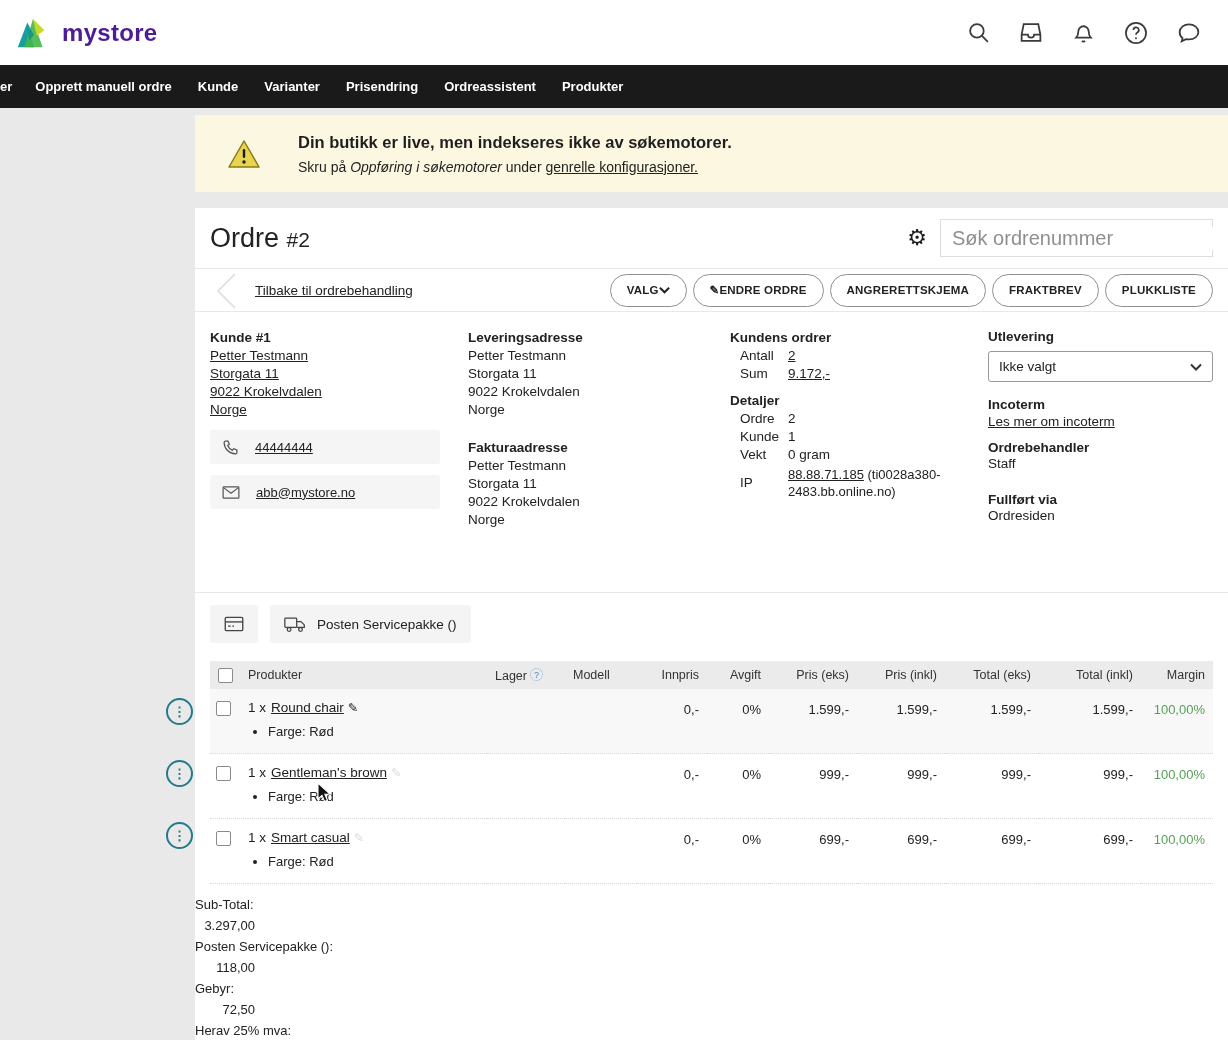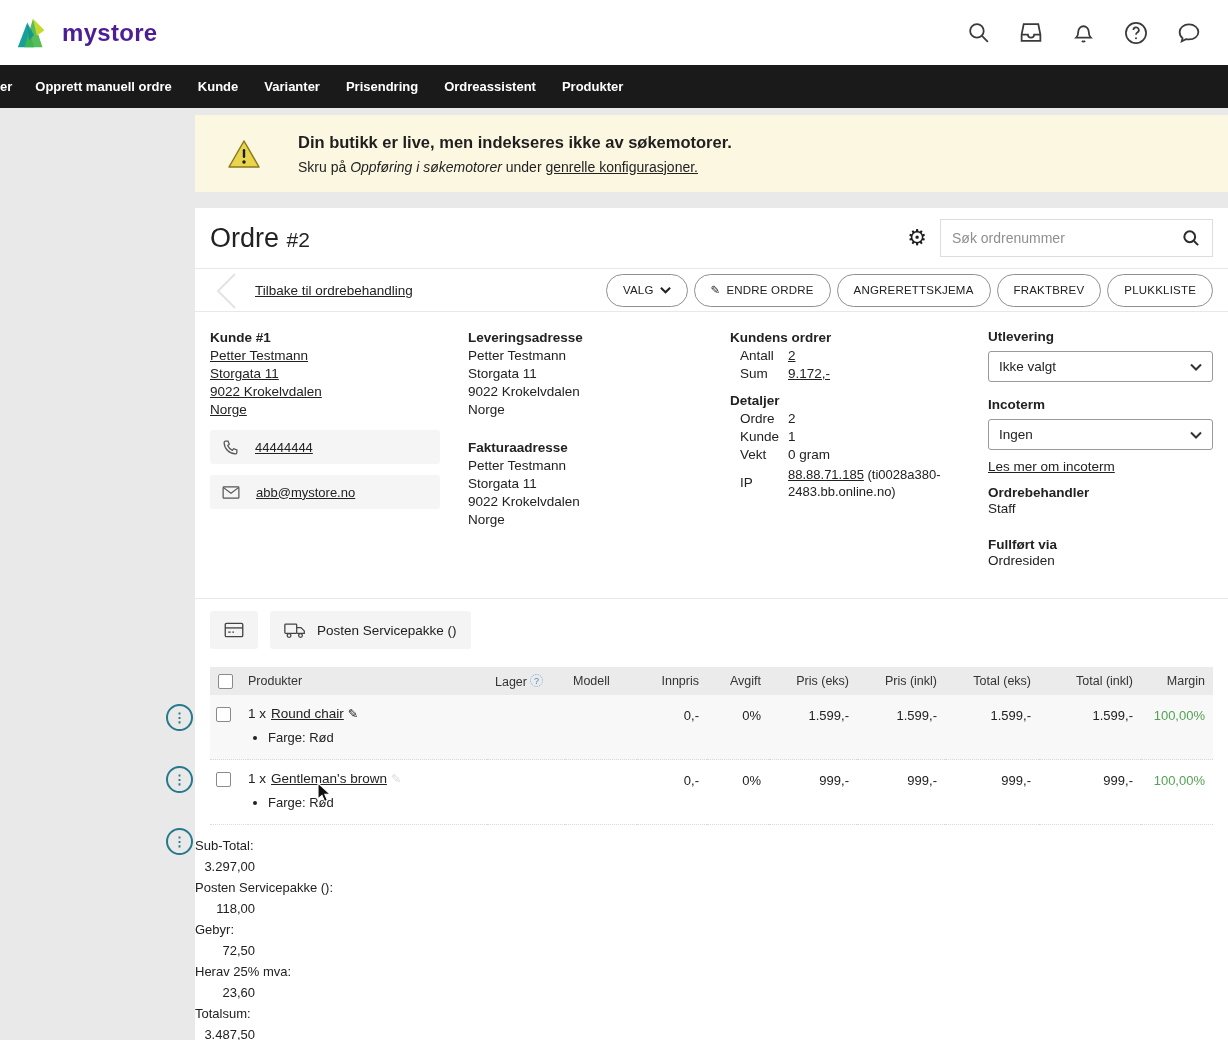--- a/index.html
+++ b/index.html
@@ -35,29 +35,29 @@
 
   
   .card { margin-top:16px; background:#fff; min-height:801px; position:relative; }
 
   .card-header { height:61px; display:flex; align-items:center; padding:0 15px; border-bottom:1px solid #e8e8e8; }
   .page-title { font-size:27px; font-weight:400; color:#222; }
   .page-title .order-no { font-size:21px; }
   .header-right { margin-left:auto; display:flex; align-items:center; gap:13px; }
   .gear { font-size:22px; color:#1d1d1d; cursor:pointer; line-height:1; }
   .search-box { width:273px; height:38px; border:1px solid #ddd; display:flex; align-items:center; padding:0 11px; background:#fff; }
-  .search-box input { border:0; outline:0; flex:1; font-size:14px; color:#333; font-family:"Liberation Sans",sans-serif; }
+  .search-box input { border:0; outline:0; flex:1; font-size:20px; color:#333; font-family:"Liberation Sans",sans-serif; }
   .search-box input::placeholder { color:#8f8f8f; }
 
   .subheader { height:43px; display:flex; align-items:center; border-bottom:1px solid #e8e8e8; padding:0 15px 0 18px; }
   .crumb-chevron { color:#e3e3e3; margin-top:2px; }
   .back-link { margin-left:16px; font-size:13.5px; }
   .pill-group { margin-left:auto; display:flex; gap:6px; }
-  .pill { height:33px; border:1px solid #8f8f8f; border-radius:17px; background:#fff; display:flex; align-items:center; gap:6px;
-          padding:0 16px; font-size:11.5px; font-weight:400; color:#222; letter-spacing:.2px; cursor:pointer;
+  .pill { height:33px; border:1px solid #8f8f8f; border-radius:17px; background:#fff; display:flex; align-items:center; 
+          padding:0 16px; font-size:11.5px; font-weight:700; color:#222; letter-spacing:.2px; cursor:pointer;
           font-family:"Liberation Sans",sans-serif; }
 
   
   .info-grid { display:grid; grid-template-columns:258px 262px 258px auto; padding:17px 15px 0; min-height:252px; }
   .info-grid h4 { font-size:13.5px; font-weight:700; line-height:18px; }
   .addr-line, .info-link { font-size:13.5px; line-height:18px; display:block; }
   .contact-pill { width:230px; height:34px; background:#f5f5f5; border-radius:3px; display:flex; align-items:center;
                   padding:0 12px; margin-top:11px; font-size:13px; }
   .contact-pill .cicon { color:#555; margin-right:16px; display:flex; }
   .block-gap { height:20px; }
@@ -304,26 +304,20 @@
 
       <div>
         <div class="field-label">Utlevering</div>
         <div class="select-box">
           <span>Ikke valgt</span>
           <svg width="12" height="8" viewBox="0 0 12 8" fill="none" stroke="#333" stroke-width="2">
               <polyline points="1,1.5 6,6.5 11,1.5"></polyline>
             </svg>
         </div>
         <div class="field-label">Incoterm</div>
-        <div class="select-box" style="margin-bottom:7px;">
-          <span>Ingen</span>
-          <svg width="12" height="8" viewBox="0 0 12 8" fill="none" stroke="#333" stroke-width="2">
-              <polyline points="1,1.5 6,6.5 11,1.5"></polyline>
-            </svg>
-        </div>
         <a class="link-sm">Les mer om incoterm</a>
         <div class="block-gap" style="height:10px;"></div>
         <div class="field-label">Ordrebehandler</div>
         <div class="side-val">Staff</div>
         <div class="block-gap" style="height:19px;"></div>
         <div class="field-label">Fullført via</div>
         <div class="side-val">Ordresiden</div>
       </div>
     </div>
 
@@ -420,20 +414,40 @@
             <td></td>
               <td></td>
             <td class="num">0,-</td>
             <td class="num">0%</td>
             <td class="num">999,-</td>
             <td class="num">999,-</td>
             <td class="num">999,-</td>
             <td class="num">999,-</td>
             <td class="num margin">100,00%</td>
           </tr>
+          <tr>
+            <td class="check">
+                <input type="checkbox" style="">
+              </td>
+            <td class="prodcell">
+              <div class="prod-line"><span class="qty">1 x</span><a>Smart casual</a><a class="pencil faint">✎</a></div>
+              <ul class="attrs">
+                  <li>Farge: Rød</li>
+                </ul>
+            </td>
+            <td></td>
+              <td></td>
+            <td class="num">0,-</td>
+            <td class="num">0%</td>
+            <td class="num">699,-</td>
+            <td class="num">699,-</td>
+            <td class="num">699,-</td>
+            <td class="num">699,-</td>
+            <td class="num margin">100,00%</td>
+          </tr>
         </tbody>
       </table>
     </div>
 
     <div class="totals">
       <div class="trow">
           <span>Sub-Total:</span>
           <span class="tvalue">3.297,00</span>
         </div>
       <div class="trow">

